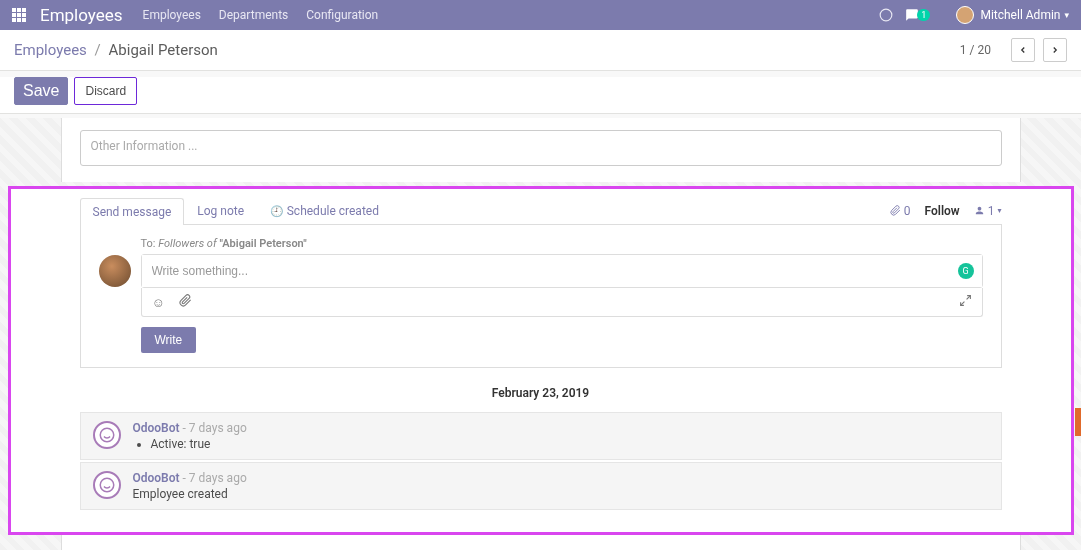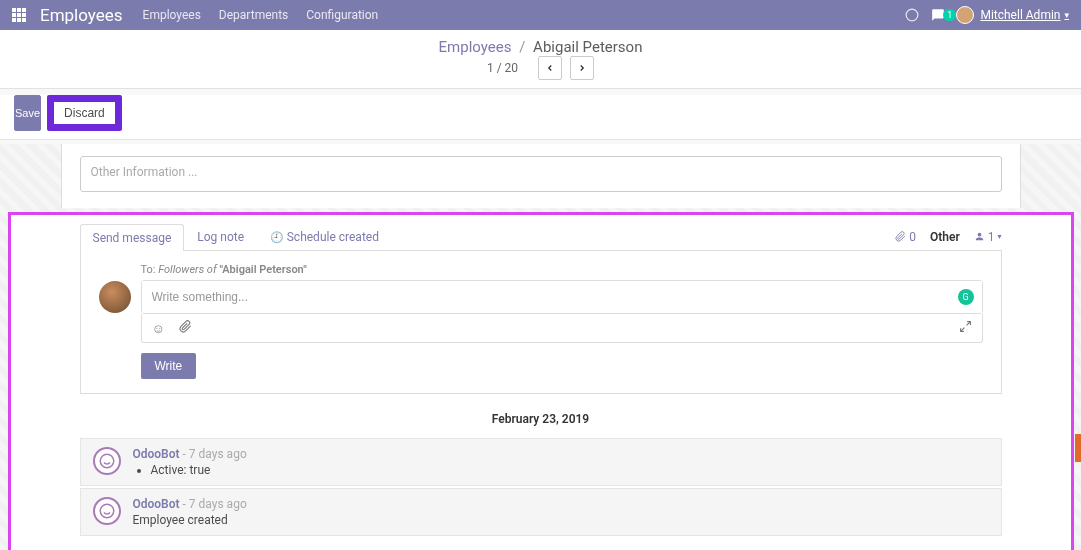--- a/index.html
+++ b/index.html
@@ -4,35 +4,35 @@
 <style>
 * { box-sizing: border-box; margin: 0; padding: 0; }
 body { font-family: -apple-system, BlinkMacSystemFont, "Segoe UI", Roboto, Helvetica, Arial, sans-serif; font-size: 13px; color: #4c4c4c; background: #f8f8f8; }
 .navbar { background: #7c7bad; height: 30px; display: flex; align-items: center; padding: 0 12px; color: #fff; }
 .navbar .apps-icon { width: 14px; height: 14px; margin-right: 14px; display: inline-block; }
 .navbar .brand { font-size: 17px; font-weight: 400; margin-right: 20px; }
 .navbar .nav-link { color: #e8e7f3; font-size: 12px; margin-right: 18px; cursor: pointer; }
 .navbar .spacer { flex: 1; }
 .navbar .nav-icon { margin-left: 12px; display: inline-flex; align-items: center; cursor: pointer; }
 .navbar .msg-badge { background: #00d4aa; color: #fff; font-size: 9px; padding: 1px 4px; border-radius: 8px; margin-left: -2px; }
-.navbar .user { display: flex; align-items: center; font-size: 12px; margin-left: 0; cursor: pointer; text-decoration: underline; }
+.navbar .user { display: flex; align-items: center; font-size: 12px; margin-left: 26px; cursor: pointer; }
 .navbar .user-avatar { width: 18px; height: 18px; border-radius: 50%; background: #d4a373; margin-right: 6px; border: 1px solid #fff; }
 .navbar .caret { font-size: 9px; margin-left: 4px; }
 
-.control-panel { background: #fff; border-bottom: 1px solid #e2e2e0; padding: 8px 14px; display: flex; align-items: center; justify-content: space-between; flex-direction: column; }
+.control-panel { background: #fff; border-bottom: 1px solid #e2e2e0; padding: 8px 14px; display: flex; align-items: center; justify-content: space-between; }
 .breadcrumb { font-size: 15px; }
 .breadcrumb .bc-link { color: #7c7bad; cursor: pointer; }
 .breadcrumb .bc-sep { color: #999; margin: 0 4px; }
 .breadcrumb .bc-current { color: #5c5c5c; }
 .cp-right { display: flex; align-items: center; gap: 8px; }
 .cp-pager { font-size: 12px; color: #666; margin-right: 12px; }
 .cp-btn { background: #fff; border: 1px solid #ccc; width: 24px; height: 24px; display: inline-flex; align-items: center; justify-content: center; cursor: pointer; font-size: 11px; border-radius: 2px; }
 .cp-buttons { margin-top: 6px; padding: 0 14px 8px; display: flex; gap: 6px; background: #fff; border-bottom: 1px solid #e2e2e0; }
-.btn-primary { background: #7c7bad; color: #fff; border: 1px solid #7c7bad; padding: 4px 0; font-size: 11px; cursor: pointer; border-radius: 2px; }
-.btn-secondary { background: #fff; color: #4c4c4c; border: 7px solid #6d28d9; padding: 4px 10px; font-size: 12px; cursor: pointer; border-radius: 2px; }
+.btn-primary { background: #7c7bad; color: #fff; border: 1px solid #7c7bad; padding: 4px 8px; font-size: 16px; cursor: pointer; border-radius: 2px; }
+.btn-secondary { background: #fff; color: #4c4c4c; border: 1px solid #6d28d9; padding: 4px 10px; font-size: 12px; cursor: pointer; border-radius: 2px; }
 
 .content-wrap { background: repeating-linear-gradient(45deg, #f6f6f6, #f6f6f6 6px, #f1f1f1 6px, #f1f1f1 12px); padding: 0; position: relative; }
 .sheet { background: #fff; max-width: 960px; margin: 4px auto; border-left: 1px solid #ddd; border-right: 1px solid #ddd; padding: 12px 18px 2px; }
 .other-info { border: 1px solid #ccc; border-radius: 3px; padding: 8px 10px; min-height: 36px; color: #aaa; font-size: 12px; cursor: text; }
 
 .chatter-wrap { max-width: 960px; margin: 0 auto; background: #fff; border-left: 1px solid #ddd; border-right: 1px solid #ddd; padding: 0 18px 20px; }
 .chatter-highlight { border: 3px solid #d946ef; margin: 4px -72px; padding: 8px 69px 20px; background: #fff; }
 
 .chatter-tabs { display: flex; align-items: center; border-bottom: 1px solid #ddd; position: relative; }
 .chatter-tab { padding: 6px 12px; font-size: 12px; cursor: pointer; color: #7c7bad; border: 1px solid transparent; border-bottom: none; }
@@ -157,21 +157,21 @@
           <span class="clock-icon">🕘</span>
           <span>Schedule created</span>
         </div>
         <div class="chatter-right">
           <span class="attach-count">
             <svg width="11" height="11" viewBox="0 0 24 24" fill="none" stroke="#7c7bad" stroke-width="2" style="vertical-align:-1px">
                 <path d="M21.44 11.05l-9.19 9.19a6 6 0 0 1-8.49-8.49l9.19-9.19a4 4 0 0 1 5.66 5.66l-9.2 9.19a2 2 0 0 1-2.83-2.83l8.49-8.48"></path>
               </svg>
             <span>0</span>
           </span>
-          <span class="follow-btn">Other</span>
+          <span class="follow-btn">Follow</span>
           <span class="follower-count">
             <svg width="11" height="11" viewBox="0 0 24 24" fill="#7c7bad">
                 <path d="M12 12c2.21 0 4-1.79 4-4s-1.79-4-4-4-4 1.79-4 4 1.79 4 4 4zm0 2c-2.67 0-8 1.34-8 4v2h16v-2c0-2.66-5.33-4-8-4z"></path>
               </svg>
             <span>1</span>
             <span style="font-size:8px">▾</span>
           </span>
         </div>
       </div>
 

